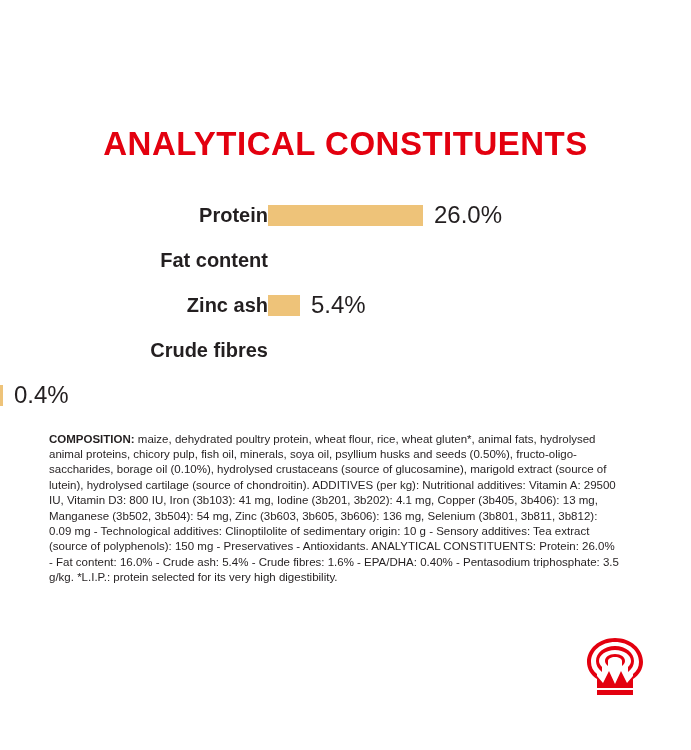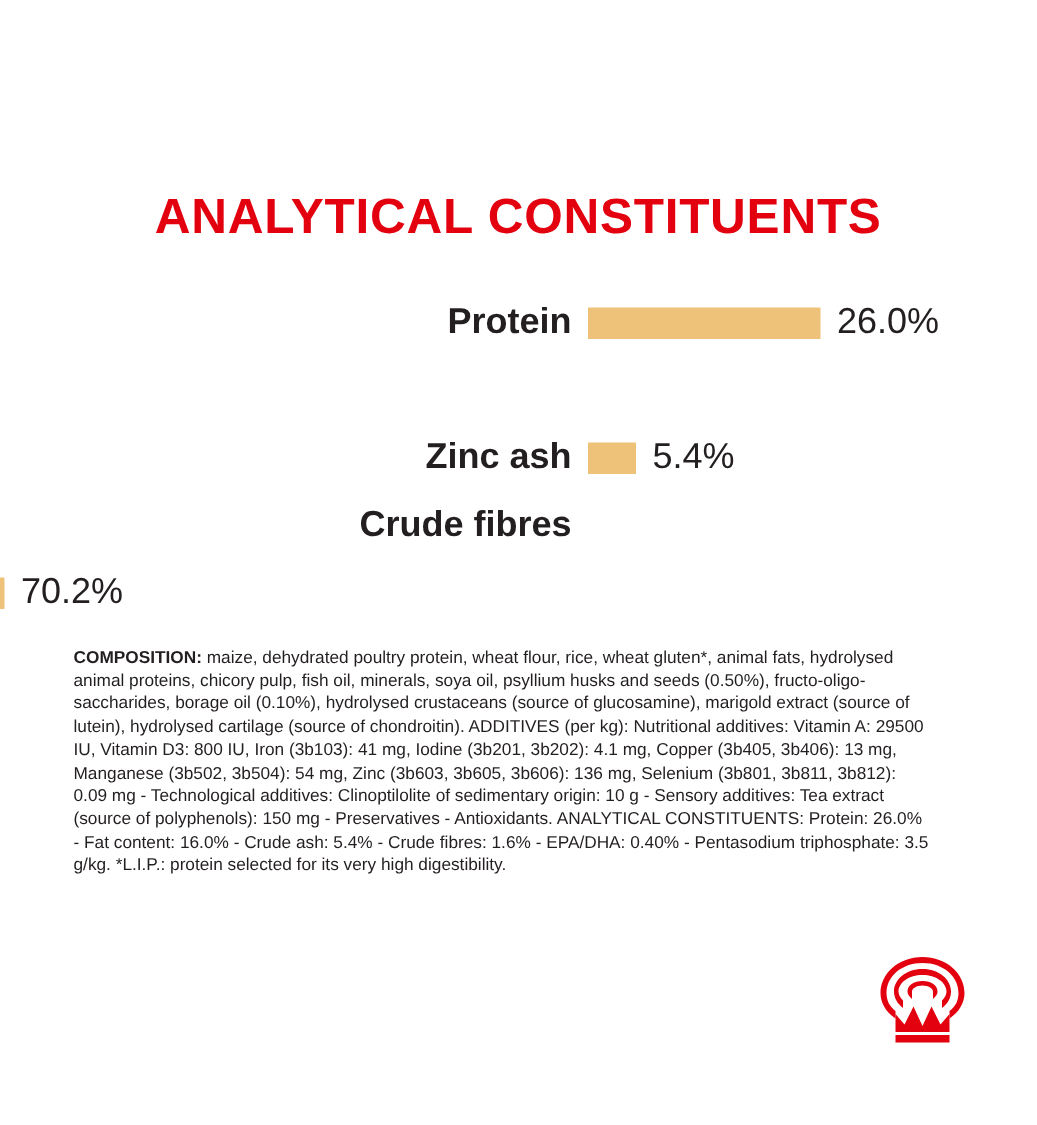--- a/index.html
+++ b/index.html
@@ -45,25 +45,25 @@
     left: 0;
     width: 691px;
   }
   .chart-row {
     display: flex;
     align-items: center;
     height: 34px;
     margin-bottom: 11px;
   }
   .chart-label {
-    width: 392px;
+    width: 268px;
     text-align: right;
-    padding-right: 11px;
+    padding-right: 0;
     box-sizing: border-box;
-    font-size: 24px;
+    font-size: 20px;
     font-weight: bold;
     color: #231f20;
     white-space: nowrap;
   }
   .bar-wrap {
     display: flex;
     align-items: center;
     flex: 1;
   }
   .bar {
@@ -124,38 +124,39 @@
 
     <div class="chart-row">
       <div class="chart-label">Protein</div>
       <div class="bar-wrap">
         <span class="bar" style="width: 155px; background: rgb(238, 195, 121);"></span>
         <span class="bar-value">26.0%</span>
       </div>
     </div>
 
     <div class="chart-row">
+      <div class="chart-label">Fat content</div>
     </div>
 
     <div class="chart-row">
       <div class="chart-label">Zinc ash</div>
       <div class="bar-wrap">
         <span class="bar" style="width: 32px; background: rgb(238, 195, 121);"></span>
         <span class="bar-value">5.4%</span>
       </div>
     </div>
 
     <div class="chart-row">
       <div class="chart-label">Crude fibres</div>
     </div>
 
     <div class="chart-row">
       <div class="bar-wrap">
         <span class="bar" style="width: 3px; background: rgb(238, 195, 121);"></span>
-        <span class="bar-value">70.2%</span>
+        <span class="bar-value">0.4%</span>
       </div>
     </div>
 
   </div>
 
   <p class="composition"><b>COMPOSITION:</b><span> maize, dehydrated poultry protein, wheat flour, rice, wheat gluten*, animal fats, hydrolysed animal proteins, chicory pulp, fish oil, minerals, soya oil, psyllium husks and seeds (0.50%), fructo-oligo-saccharides, borage oil (0.10%), hydrolysed crustaceans (source of glucosamine), marigold extract (source of lutein), hydrolysed cartilage (source of chondroitin). ADDITIVES (per kg): Nutritional additives: Vitamin A: 29500 IU, Vitamin D3: 800 IU, Iron (3b103): 41 mg, Iodine (3b201, 3b202): 4.1 mg, Copper (3b405, 3b406): 13 mg, Manganese (3b502, 3b504): 54 mg, Zinc (3b603, 3b605, 3b606): 136 mg, Selenium (3b801, 3b811, 3b812): 0.09 mg - Technological additives: Clinoptilolite of sedimentary origin: 10 g - Sensory additives: Tea extract (source of polyphenols): 150 mg - Preservatives - Antioxidants. ANALYTICAL CONSTITUENTS: Protein: 26.0% - Fat content: 16.0% - Crude ash: 5.4% - Crude fibres: 1.6% - EPA/DHA: 0.40% - Pentasodium triphosphate: 3.5 g/kg. *L.I.P.: protein selected for its very high digestibility.</span></p>
 
   <div class="logo">
     <svg viewBox="0 0 64 58" width="64" height="58" aria-hidden="true">
       <g fill="#e3000f">

